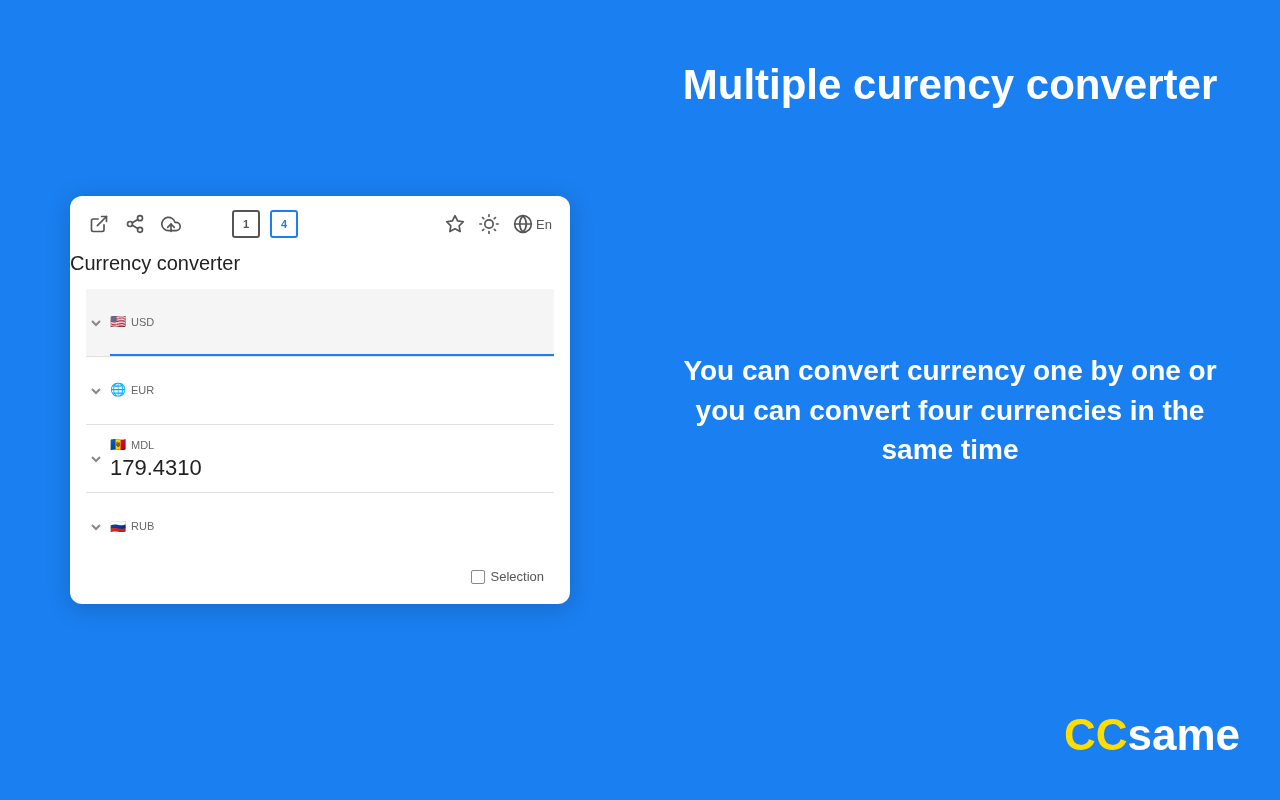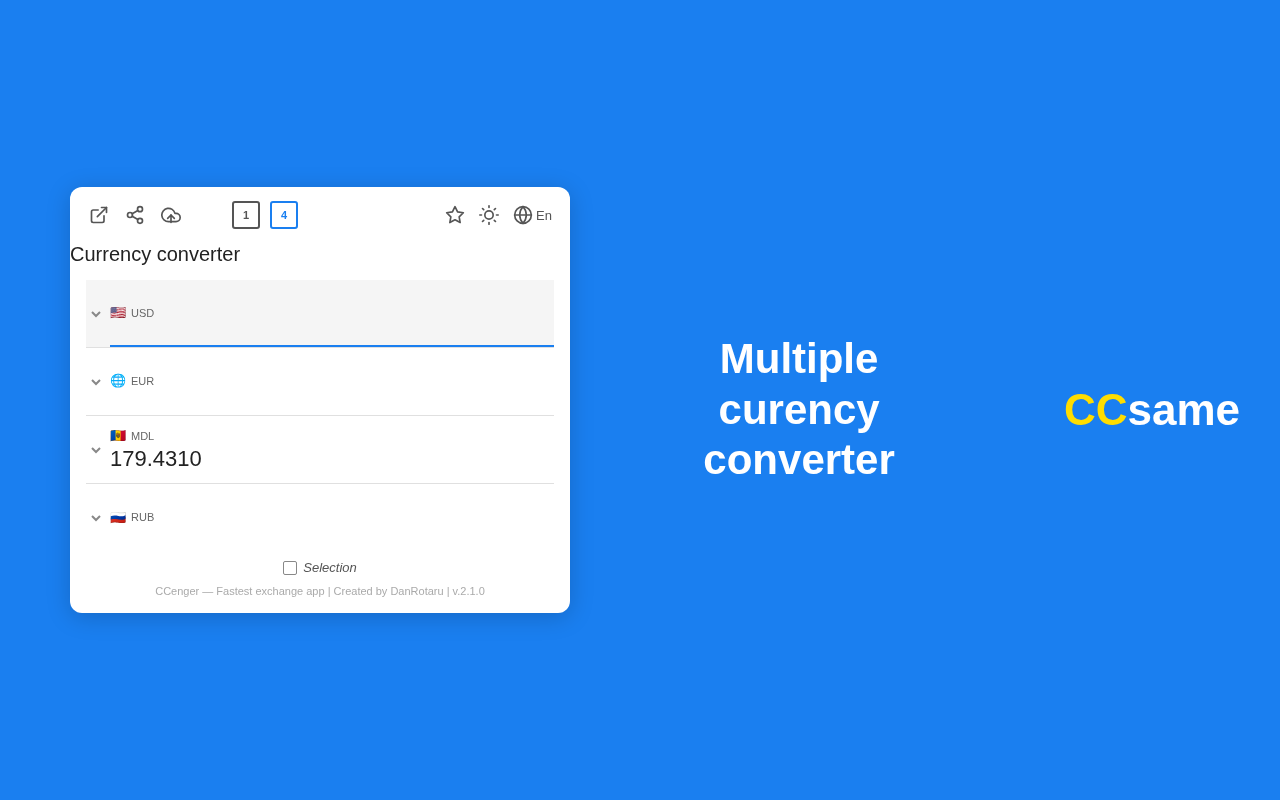--- a/index.html
+++ b/index.html
@@ -186,23 +186,22 @@
       background: transparent;
       border: none;
       outline: none;
       width: 100%;
       font-family: inherit;
     }
 
     .footer-row {
       display: flex;
       align-items: center;
-      justify-content: center;
-      padding: 8px 16px 4px 16px;
-      font-style: italic;
+      justify-content: flex-end;
+      padding: 8px 26px 4px 16px;
     }
 
     .selection-checkbox {
       display: flex;
       align-items: center;
       gap: 6px;
       font-size: 13px;
       color: #555;
       cursor: pointer;
     }
@@ -220,20 +219,21 @@
       text-align: center;
       font-size: 11px;
       color: #aaa;
       padding: 6px 16px 0 16px;
     }
 
     .right-panel {
       flex: 1;
       height: 800px;
       display: flex;
+      flex-direction: column;
       align-items: center;
       justify-content: space-between;
       padding: 60px 40px 40px 20px;
     }
 
     .headline {
       font-size: 42px;
       font-weight: 700;
       color: #fff;
       text-align: center;
@@ -393,23 +393,23 @@
 
     </div>
 
     <div class="footer-row">
       <label class="selection-checkbox">
         <span class="checkbox-box"></span>
         <span>Selection</span>
       </label>
     </div>
 
-    <div class="app-footer">CCenger — Fastest exchange app | Created by DanRotaru | v.2.1.0</div>
 
   </div>
 </div>
 
 <div class="right-panel">
   <div class="headline">Multiple curency converter</div>
+  <div class="subheadline">You can convert currency one by one or you can convert four currencies in the same time</div>
   <div class="brand-name">
     <span class="cc" style="color:#ffdd00;text-align:center;">CC</span><span>same</span>
   </div>
 </div>
 
 </body></html>

